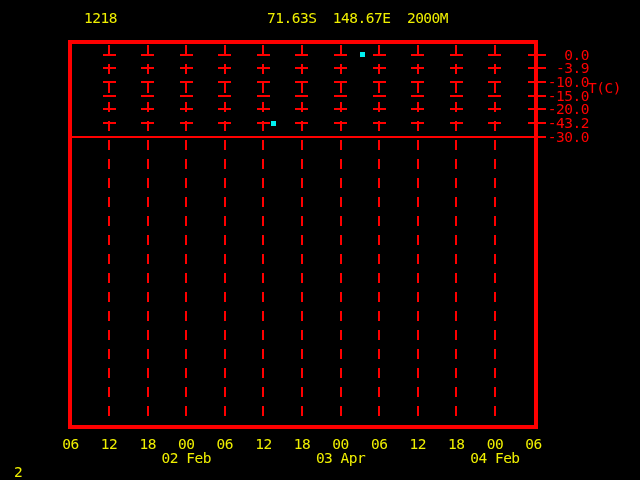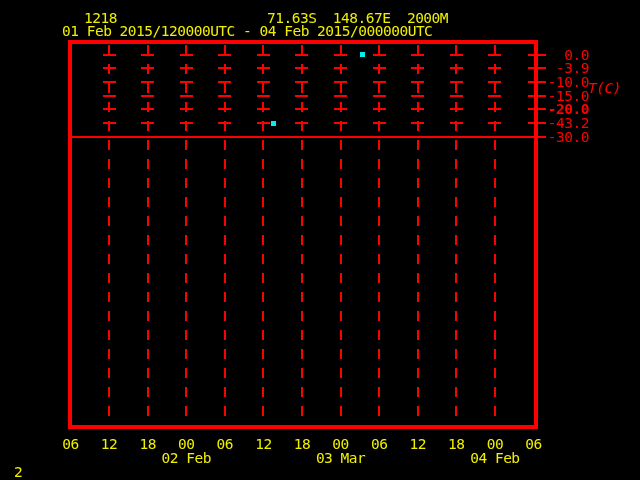--- a/index.html
+++ b/index.html
@@ -23,21 +23,20 @@
 </style>
 </head>
 <body>
 
 <div id="screen">
 
   <div class="txt yellow" style="left:84px;top:11px;">1218</div>
 
   <div class="txt yellow" style="left:267px;top:11px;">71.63S  148.67E  2000M</div>
 
-  <div class="txt yellow" style="left:62px;top:24px;">01 Feb 2015/120000UTC - 04 Feb 2015/000000UTC</div>
 
   <div id="plot-box" style="left:68px;top:40px;width:470px;height:389px;"></div>
 
   <div id="grid-layer">
       <div class="gridline" style="left: 108.083px; top: 45px; height: 378px;"></div>
       <div class="gridline" style="left: 146.666px; top: 45px; height: 378px;"></div>
       <div class="gridline" style="left: 185.249px; top: 45px; height: 378px;"></div>
       <div class="gridline" style="left: 223.832px; top: 45px; height: 378px;"></div>
       <div class="gridline" style="left: 262.415px; top: 45px; height: 378px;"></div>
       <div class="gridline" style="left: 300.998px; top: 45px; height: 378px;"></div>
@@ -121,44 +120,44 @@
       <div class="rtick" style="left: 528px; top: 108.3px; width: 18px;"></div>
       <div class="rtick" style="left: 528px; top: 122px; width: 18px;"></div>
       <div class="rtick" style="left: 528px; top: 135.7px; width: 18px;"></div>
       <div class="zero-line" style="left: 72px; top: 135.7px; width: 462px;"></div>
     </div>
   <div id="ylabel-layer">
       <div class="ylab" style="right: 51px; left: auto; top: 54.5px;">0.0</div>
       <div class="ylab" style="right: 51px; left: auto; top: 68.2px;">-3.9</div>
       <div class="ylab" style="right: 51px; left: auto; top: 81.9px;">-10.0</div>
       <div class="ylab" style="right: 51px; left: auto; top: 95.6px;">-15.0</div>
-      <div class="ylab" style="right: 51px; left: auto; top: 109.3px; font-weight: bold;">-20.0</div>
+      <div class="ylab" style="right: 51px; left: auto; top: 109.3px;">-20.0</div>
       <div class="ylab" style="right: 51px; left: auto; top: 123px;">-43.2</div>
       <div class="ylab" style="right: 51px; left: auto; top: 136.7px;">-30.0</div>
     </div>
   <div id="xlabel-layer">
       <div class="txt yellow center" style="left: 70.5px; top: 437px;">06</div>
       <div class="txt yellow center" style="left: 109.083px; top: 437px;">12</div>
       <div class="txt yellow center" style="left: 147.666px; top: 437px;">18</div>
       <div class="txt yellow center" style="left: 186.249px; top: 437px;">00</div>
       <div class="txt yellow center" style="left: 224.832px; top: 437px;">06</div>
       <div class="txt yellow center" style="left: 263.415px; top: 437px;">12</div>
       <div class="txt yellow center" style="left: 301.998px; top: 437px;">18</div>
       <div class="txt yellow center" style="left: 340.581px; top: 437px;">00</div>
       <div class="txt yellow center" style="left: 379.164px; top: 437px;">06</div>
       <div class="txt yellow center" style="left: 417.747px; top: 437px;">12</div>
       <div class="txt yellow center" style="left: 456.33px; top: 437px;">18</div>
       <div class="txt yellow center" style="left: 494.913px; top: 437px;">00</div>
       <div class="txt yellow center" style="left: 533.496px; top: 437px;">06</div>
       <div class="txt yellow center" style="left: 186.249px; top: 451px;">02 Feb</div>
-      <div class="txt yellow center" style="left: 340.581px; top: 451px;">03 Mar</div>
+      <div class="txt yellow center" style="left: 340.581px; top: 451px;">03 Apr</div>
       <div class="txt yellow center" style="left: 494.913px; top: 451px;">04 Feb</div>
     </div>
   <div id="point-layer">
       <div class="pt" style="left: 359.687px; top: 52px; background: rgb(0, 240, 240);"></div>
       <div class="pt" style="left: 270.792px; top: 120.5px; background: rgb(0, 240, 240);"></div>
     </div>
 
-  <div class="txt red" style="left:588px;top:81px;font-style:italic;">T(C)</div>
+  <div class="txt red" style="left:588px;top:81px;">T(C)</div>
 
   <div class="txt yellow" style="left:14px;top:465px;">2</div>
 
 </div>
 
 </body></html>

